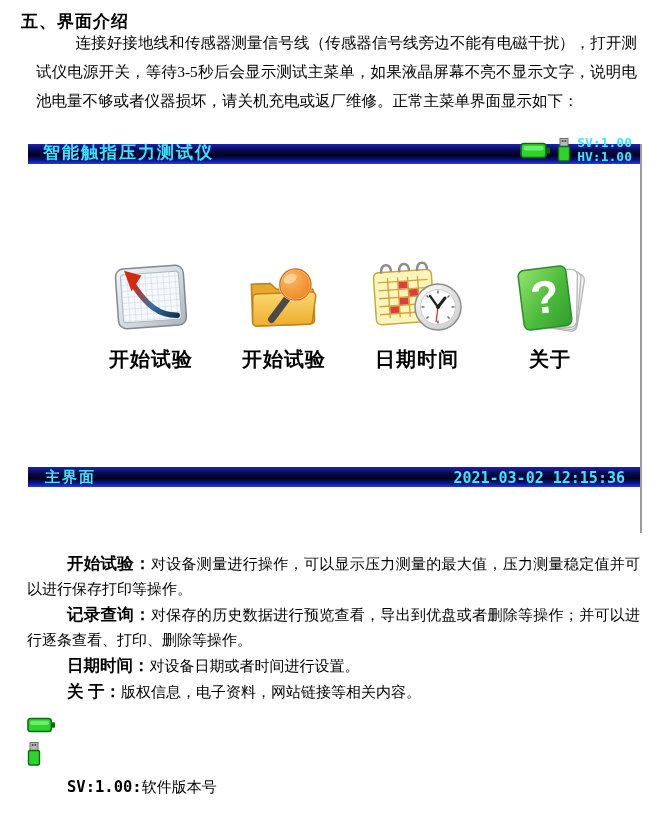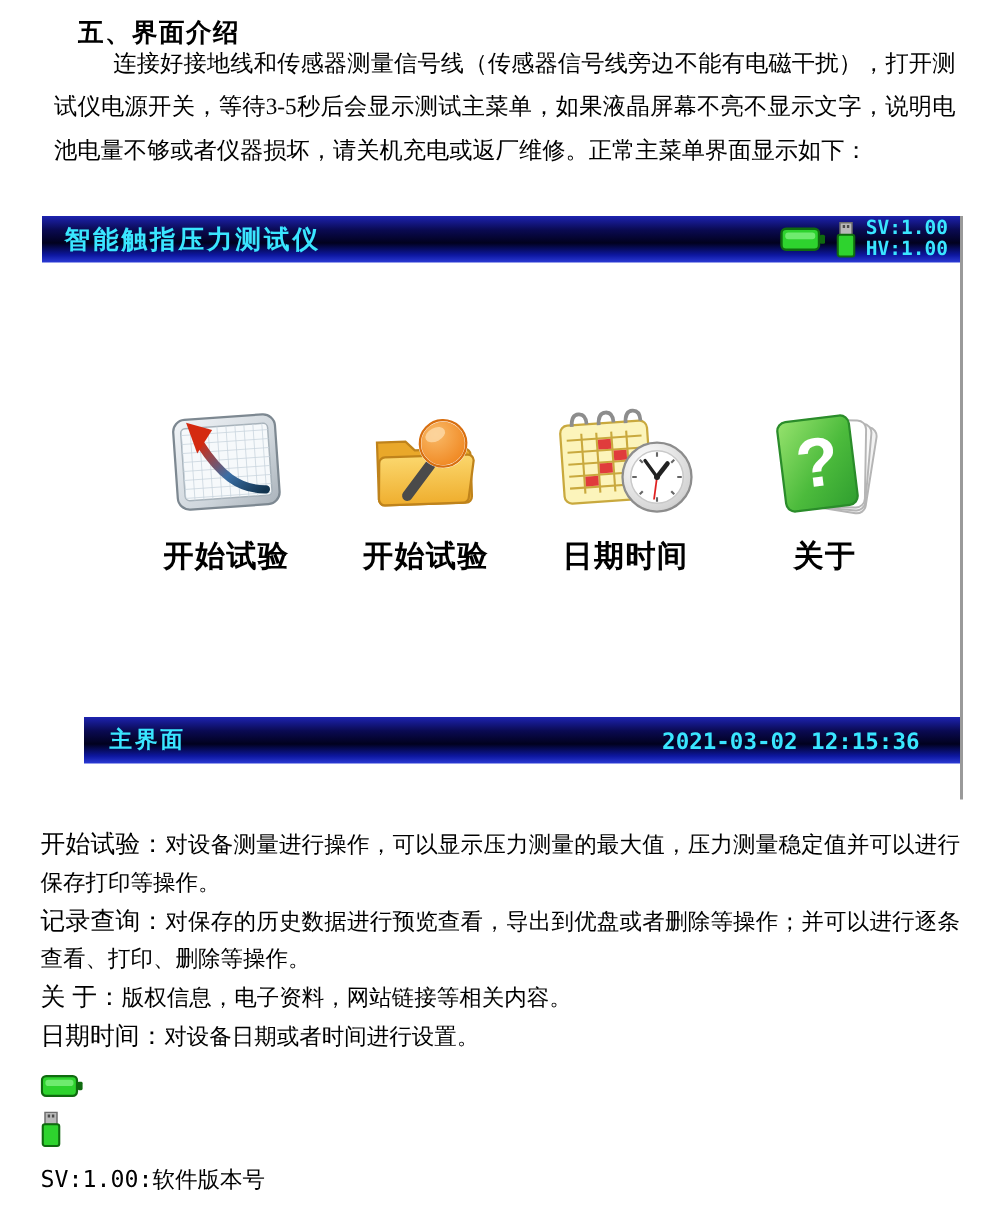--- a/index.html
+++ b/index.html
@@ -3,36 +3,36 @@
 <meta charset="utf-8">
 <style>
   html,body{margin:0;padding:0;}
   body{
     width:657px;height:817px;position:relative;overflow:hidden;
     background:#ffffff;color:#000;
     font-family:"Liberation Sans",sans-serif;
   }
   
   .doc-heading{
-    position:absolute;left:52px;top:10px;
+    position:absolute;left:21px;top:10px;
     font-size:17px;font-weight:bold;letter-spacing:1px;
   }
   .doc-intro{
     position:absolute;left:36px;top:28px;width:601px;
     font-family:"Liberation Serif",serif;
     font-size:15.5px;line-height:29px;
     text-indent:2.55em;text-align:justify;
   }
   
   .screen{
     position:absolute;left:28px;top:144px;width:612px;height:389px;
     background:#fff;border-right:2px solid #9a9a9a;box-sizing:content-box;
   }
   .bar{
-    height:31px;display:flex;align-items:center;
+    height:20px;display:flex;align-items:flex-end;
     background:linear-gradient(180deg,#1d23b0 0%,#0a0a52 30%,#01011e 58%,#0d17a0 84%,#2b3bd6 100%);
   }
   .bar-top{padding:0 8px 0 15px;}
   .screen-title{
     flex:1;color:#3ae6ff;font-size:17px;font-weight:bold;letter-spacing:2px;
   }
   .status{display:flex;align-items:center;gap:6px;}
   .versions{
     color:#3ae6ff;font-family:"DejaVu Sans Mono",monospace;
     font-size:13px;font-weight:bold;line-height:14px;text-align:left;
@@ -41,36 +41,36 @@
   .menu{
     height:303px;display:flex;align-items:center;justify-content:space-between;
     padding:0 25px 0 58px;
   }
   .menu-item{
     width:130px;display:flex;flex-direction:column;align-items:center;cursor:pointer;
   }
   .menu-label{
     margin-top:9px;font-weight:bold;font-size:20px;letter-spacing:1px;white-space:nowrap;
   }
-  .bar-bottom{justify-content:space-between;padding:0 27px 0 17px;margin-left:28px;}
+  .bar-bottom{justify-content:space-between;padding:0 15px 0 17px;}
   .footer-label{color:#3ae6ff;font-size:15px;font-weight:bold;letter-spacing:2px;}
   .footer-date{
     color:#3ae6ff;font-size:15px;font-weight:bold;
     font-family:"DejaVu Sans Mono",monospace;
   }
   
   .descriptions{
     position:absolute;left:27px;top:551px;width:613px;
     font-family:"Liberation Serif",serif;font-size:15px;line-height:25px;
     text-align:justify;
   }
   .descriptions p{margin:0;}
   .term{
     font-family:"Liberation Sans",sans-serif;
-    font-weight:normal;font-size:16.5px;
+    font-weight:bold;font-size:16.5px;margin-left:40px;
   }
   .legend-battery{margin-top:6px !important;}
   .legend-usb{margin-top:4px !important;}
   .inline-icon{vertical-align:middle;margin-right:4px;}
   .ver-note{margin-top:9px !important;}
   .ver-note .term{font-family:"DejaVu Sans Mono",monospace;font-size:15.5px;}
 </style>
 </head>
 <body>
 
@@ -236,23 +236,23 @@
     <span class="footer-date">2021-03-02 12:15:36</span>
   </div>
 </div>
 
 <div class="descriptions">
 
   <p><span class="term">开始试验：</span><span>对设备测量进行操作，可以显示压力测量的最大值，压力测量稳定值并可以进行保存打印等操作。</span></p>
 
   <p><span class="term">记录查询：</span><span>对保存的历史数据进行预览查看，导出到优盘或者删除等操作；并可以进行逐条查看、打印、删除等操作。</span></p>
 
+  <p><span class="term">日期时间：</span><span>对设备日期或者时间进行设置。</span></p>
+
   <p><span class="term">关 于：</span><span>版权信息，电子资料，网站链接等相关内容。</span></p>
-
-  <p><span class="term">日期时间：</span><span>对设备日期或者时间进行设置。</span></p>
 
   <p class="legend-battery">
     <svg class="inline-icon" width="29" height="16" viewBox="0 0 31 17">
       <rect x="1" y="1.5" width="25" height="14" rx="3" fill="#2ed32e" stroke="#0f6b0f" stroke-width="1.6"></rect>
       <rect x="3.5" y="4" width="20" height="4.5" rx="2" fill="#7aef7a" opacity="0.85"></rect>
       <rect x="26.5" y="5.5" width="3.5" height="6" rx="1" fill="#0f6b0f"></rect>
     </svg>
   </p>
 
   <p class="legend-usb">

